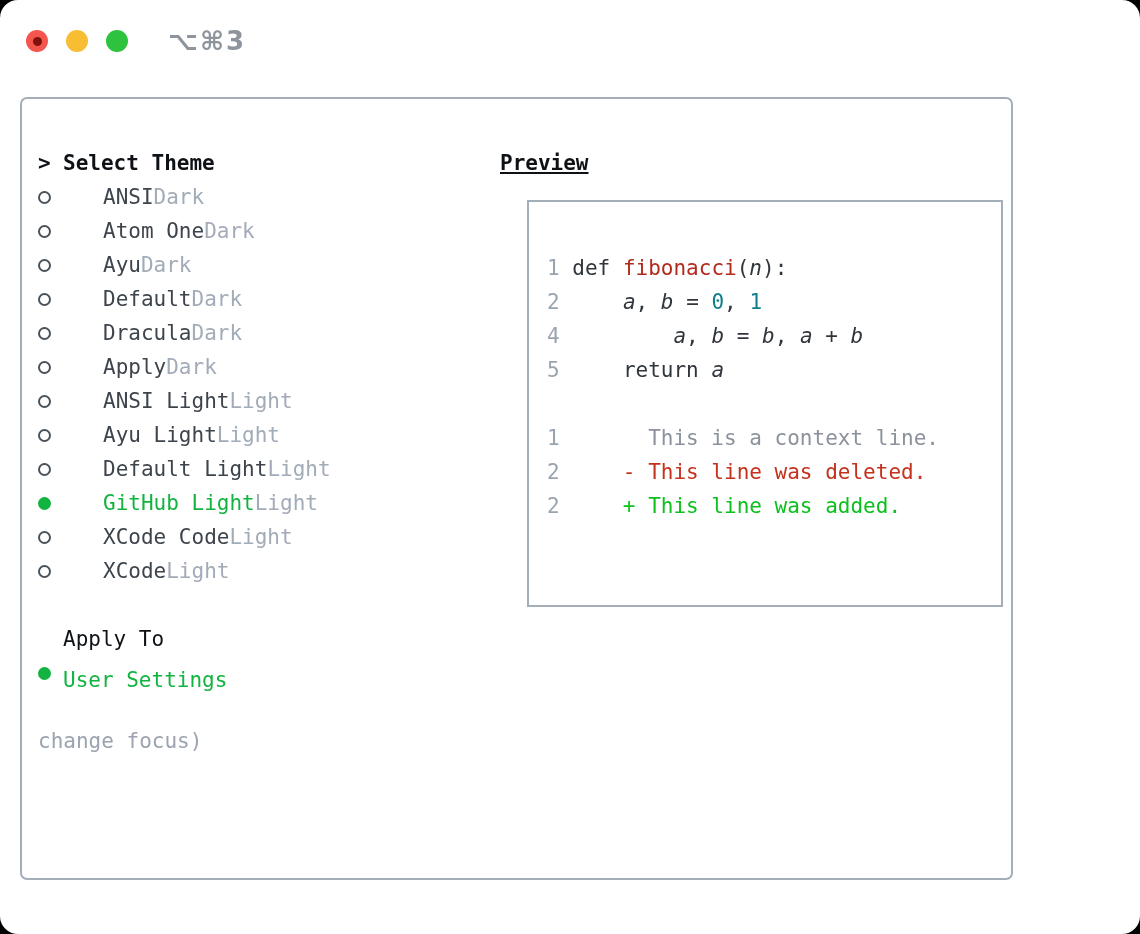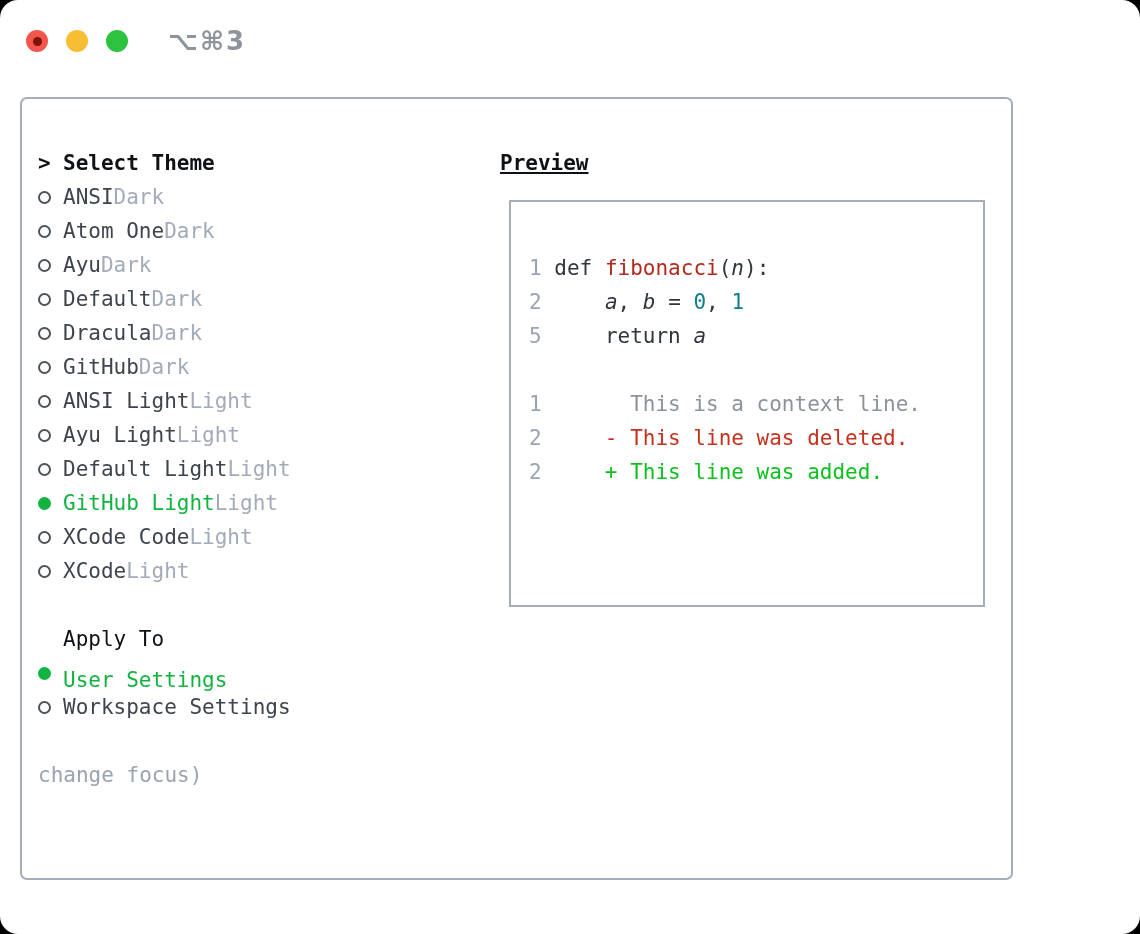--- a/index.html
+++ b/index.html
@@ -22,31 +22,31 @@
   .panel{position:absolute;left:20px;top:97px;width:993px;height:783px;
       border:2px solid var(--border_gray);border-radius:7px;box-sizing:border-box;background:#fff;}
   
   .leftcol{position:absolute;left:16px;top:47px;font-size:21px;}
   .row{height:34px;display:flex;align-items:center;white-space:pre;}
   .marker-box{width:25px;display:flex;align-items:center;flex:none;}
   .dot-open{width:9px;height:9px;border:2px solid var(--marker_dark);border-radius:50%;}
   .dot-filled{width:13px;height:13px;background:var(--accent_green);border-radius:50%;}
   .hdr{font-weight:700;color:var(--black);}
   .prefix{font-weight:700;color:var(--black);}
-  .tname{color:var(--name_dark);}
+  .tname{color:var(--name_dark);margin-left:40px;}
   .row.sel .tname{color:var(--accent_green);}
   .ttag{color:var(--tag_gray);}
   .opt-label{color:var(--name_dark);}
   .row.sel .opt-label{color:var(--accent_green);margin-top:14px;}
   .spacer{height:34px;}
   .hintline{height:34px;display:flex;align-items:center;color:var(--hint_gray);}
   
   .preview-hdr{position:absolute;left:478px;top:47px;height:34px;display:flex;
       align-items:center;font-weight:700;font-size:21px;color:var(--black);text-decoration:underline;}
-  .preview-box{position:absolute;left:487px;top:101px;width:476px;height:407px;
+  .preview-box{position:absolute;left:505px;top:101px;width:476px;height:407px;
       border:2px solid var(--border_gray);box-sizing:border-box;
       padding:49px 0 0 18px;overflow:hidden;}
   .cl{height:34px;line-height:34px;white-space:pre;font-size:21px;}
   .ln{color:var(--muted_gray);}
   .t-p{color:var(--code_dark);}
   .t-kw{color:var(--code_dark);}
   .t-id{color:var(--code_dark);font-style:italic;}
   .t-fn{color:var(--function_red);}
   .t-num{color:var(--number_teal);}
   .t-blue{color:var(--builtin_blue);}
@@ -77,52 +77,52 @@
         </span>
         <span class="hdr">Select Theme</span>
       </div>
 
       <div id="theme-list">
           <div class="row"><span class="marker-box"><span class="dot-open"></span></span><span class="tname">ANSI</span> <span class="ttag">Dark</span></div>
           <div class="row"><span class="marker-box"><span class="dot-open"></span></span><span class="tname">Atom One</span> <span class="ttag">Dark</span></div>
           <div class="row"><span class="marker-box"><span class="dot-open"></span></span><span class="tname">Ayu</span> <span class="ttag">Dark</span></div>
           <div class="row"><span class="marker-box"><span class="dot-open"></span></span><span class="tname">Default</span> <span class="ttag">Dark</span></div>
           <div class="row"><span class="marker-box"><span class="dot-open"></span></span><span class="tname">Dracula</span> <span class="ttag">Dark</span></div>
-          <div class="row"><span class="marker-box"><span class="dot-open"></span></span><span class="tname">GitHub</span> <span class="ttag">Dark</span></div>
+          <div class="row"><span class="marker-box"><span class="dot-open"></span></span><span class="tname">Apply</span> <span class="ttag">Dark</span></div>
           <div class="row"><span class="marker-box"><span class="dot-open"></span></span><span class="tname">ANSI Light</span> <span class="ttag">Light</span></div>
           <div class="row"><span class="marker-box"><span class="dot-open"></span></span><span class="tname">Ayu Light</span> <span class="ttag">Light</span></div>
           <div class="row"><span class="marker-box"><span class="dot-open"></span></span><span class="tname">Default Light</span> <span class="ttag">Light</span></div>
           <div class="row sel"><span class="marker-box"><span class="dot-filled"></span></span><span class="tname">GitHub Light</span> <span class="ttag">Light</span></div>
           <div class="row"><span class="marker-box"><span class="dot-open"></span></span><span class="tname">XCode Code</span> <span class="ttag">Light</span></div>
           <div class="row"><span class="marker-box"><span class="dot-open"></span></span><span class="tname">XCode</span> <span class="ttag">Light</span></div>
         </div>
 
       <div class="spacer"></div>
 
       <div class="row">
         <span class="marker-box"></span>
         <span style="color:var(--black);">Apply To</span>
       </div>
 
       <div id="apply-list">
           <div class="row sel"><span class="marker-box"><span class="dot-filled"></span></span><span class="opt-label">User Settings</span></div>
-          <div class="row"><span class="marker-box"><span class="dot-open"></span></span><span class="opt-label">Workspace Settings</span></div>
         </div>
 
       <div class="spacer"></div>
 
       <div class="hintline">change focus)</div>
     </div>
 
     <div class="preview-hdr">Preview</div>
 
     <div class="preview-box">
       <div id="code-lines">
           <div class="cl"><span class="ln">1</span><span class="t-p"> </span><span class="t-kw">def </span><span class="t-fn">fibonacci</span><span class="t-p">(</span><span class="t-id">n</span><span class="t-p">):</span></div>
           <div class="cl"><span class="ln">2</span><span class="t-p">     </span><span class="t-id">a</span><span class="t-p">, </span><span class="t-id">b</span><span class="t-p"> = </span><span class="t-num">0</span><span class="t-p">, </span><span class="t-num">1</span></div>
+          <div class="cl"><span class="ln">4</span><span class="t-p">         </span><span class="t-id">a</span><span class="t-p">, </span><span class="t-id">b</span><span class="t-p"> = </span><span class="t-id">b</span><span class="t-p">, </span><span class="t-id">a</span><span class="t-p"> + </span><span class="t-id">b</span></div>
           <div class="cl"><span class="ln">5</span><span class="t-p">     </span><span class="t-kw">return </span><span class="t-id">a</span></div>
           <div class="cl"><span class="ln"></span></div>
           <div class="cl"><span class="ln">1</span><span class="t-ctx">       This is a context line.</span></div>
           <div class="cl"><span class="ln">2</span><span class="t-del">     - This line was deleted.</span></div>
           <div class="cl"><span class="ln">2</span><span class="t-add">     + This line was added.</span></div>
         </div>
     </div>
 
   </div>
 </div>

